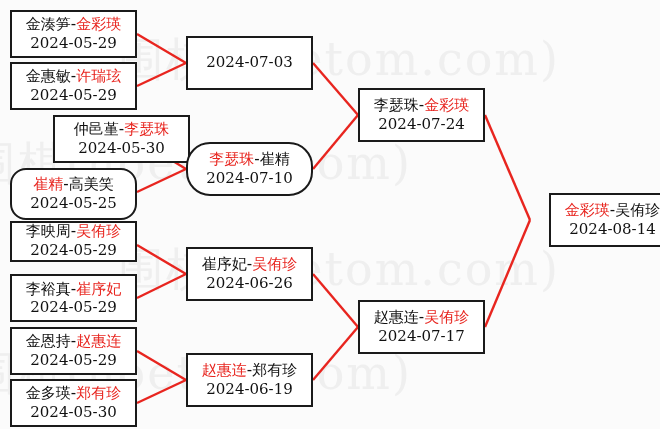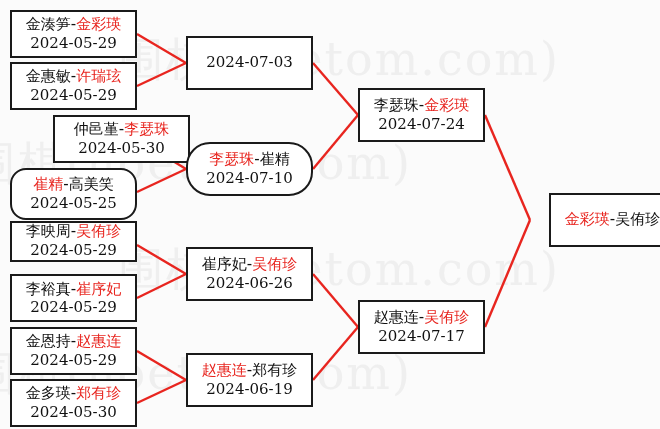--- a/index.html
+++ b/index.html
@@ -155,16 +155,17 @@
       <div class="match" style="left: 358px; top: 88px; width: 127px; height: 54px;">
         <div class="players"><span class="lose">李瑟珠</span><span class="dash">-</span><span class="win">金彩瑛</span></div>
         <div class="date">2024-07-24</div>
       </div>
       <div class="match" style="left: 358px; top: 300px; width: 127px; height: 54px;">
         <div class="players"><span class="lose">赵惠连</span><span class="dash">-</span><span class="win">吴侑珍</span></div>
         <div class="date">2024-07-17</div>
       </div>
       <div class="match" style="left: 549px; top: 193px; width: 127px; height: 54px;">
         <div class="players"><span class="win">金彩瑛</span><span class="dash">-</span><span class="lose">吴侑珍</span></div>
+        <div class="date">2024-08-14</div>
       </div>
     </div>
 
 </div>
 
 </body></html>

